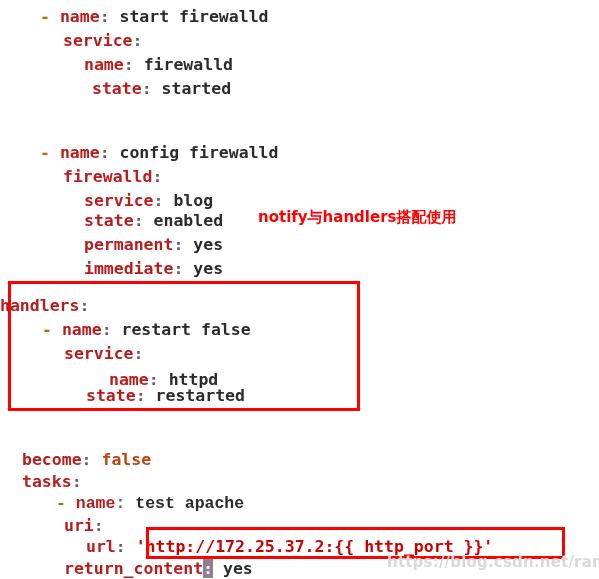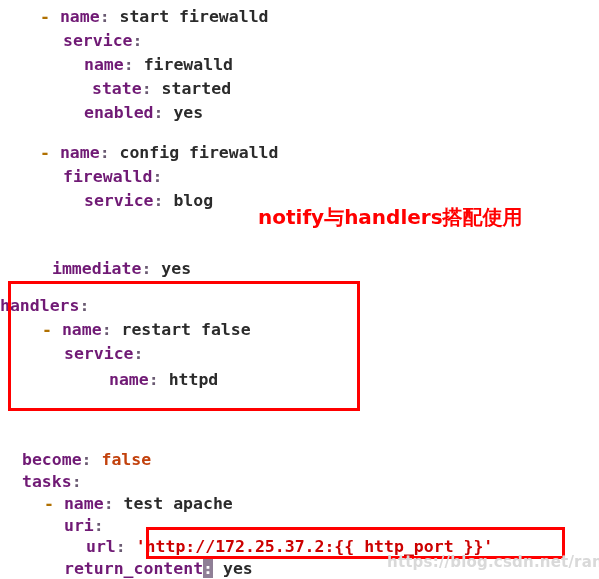--- a/index.html
+++ b/index.html
@@ -28,39 +28,39 @@
     height: 25px;
     line-height: 25px;
     white-space: pre;
     font-size: 16.5px;
     font-weight: bold;
     letter-spacing: 0px;
     font-family: "DejaVu Sans Mono", "Liberation Mono", monospace;
   }
 
   
-  .tok-key      { color: #701a75; }
+  .tok-key      { color: #b91c1c; }
   .tok-punct    { color: #6a5a72; }
   .tok-val      { color: #2b2b2b; }
   .tok-dash     { color: #b07000; }
   .tok-bool     { color: #c2410c; }
   .tok-string   { color: #cc0000; }
   .tok-space    { color: transparent; }
 
   
   .cursor-block {
     background: #8f7f96;
     color: #ffffff;
   }
 
   
   .annotation-note {
     position: absolute;
     color: #ff0000;
-    font-size: 20px;
+    font-size: 15px;
     font-weight: bold;
     line-height: 25px;
     white-space: pre;
     font-family: "DejaVu Sans", "Liberation Sans", sans-serif;
   }
 
   
   .red-box {
     position: absolute;
     border: 3px solid #ff0000;
@@ -82,32 +82,34 @@
 </style>
 </head>
 <body>
 
 <div id="code-surface">
 
 <div class="code-line" style="top: 4px; padding-left: 40px;"><span class="tok-dash">-</span><span class="tok-space"> </span><span class="tok-key">name</span><span class="tok-punct">:</span><span class="tok-space"> </span><span class="tok-val">start firewalld</span></div>
     <div class="code-line" style="top: 28px; padding-left: 63px;"><span class="tok-key">service</span><span class="tok-punct">:</span></div>
     <div class="code-line" style="top: 52px; padding-left: 84px;"><span class="tok-key">name</span><span class="tok-punct">:</span><span class="tok-space"> </span><span class="tok-val">firewalld</span></div>
     <div class="code-line" style="top: 76px; padding-left: 84px; margin-left: 8px;"><span class="tok-key">state</span><span class="tok-punct">:</span><span class="tok-space"> </span><span class="tok-val">started</span></div>
-    <div class="code-line" style="top: 100px; padding-left: 84px;"><span class="tok-key">enabled</span><span class="tok-punct">:</span><span class="tok-space"> </span><span class="tok-val">yes</span></div>
     <div class="code-line" style="top: 140px; padding-left: 40px;"><span class="tok-dash">-</span><span class="tok-space"> </span><span class="tok-key">name</span><span class="tok-punct">:</span><span class="tok-space"> </span><span class="tok-val">config firewalld</span></div>
     <div class="code-line" style="top: 164px; padding-left: 63px;"><span class="tok-key">firewalld</span><span class="tok-punct">:</span></div>
     <div class="code-line" style="top: 188px; padding-left: 84px;"><span class="tok-key">service</span><span class="tok-punct">:</span><span class="tok-space"> </span><span class="tok-val">blog</span></div>
-    <div class="code-line" style="top: 256px; padding-left: 52px;"><span class="tok-key">immediate</span><span class="tok-punct">:</span><span class="tok-space"> </span><span class="tok-val">yes</span></div>
+    <div class="code-line" style="top: 208px; padding-left: 84px;"><span class="tok-key">state</span><span class="tok-punct">:</span><span class="tok-space"> </span><span class="tok-val">enabled</span></div>
+    <div class="code-line" style="top: 232px; padding-left: 84px;"><span class="tok-key">permanent</span><span class="tok-punct">:</span><span class="tok-space"> </span><span class="tok-val">yes</span></div>
+    <div class="code-line" style="top: 256px; padding-left: 84px;"><span class="tok-key">immediate</span><span class="tok-punct">:</span><span class="tok-space"> </span><span class="tok-val">yes</span></div>
     <div class="code-line" style="top: 293px; "><span class="tok-key">handlers</span><span class="tok-punct">:</span></div>
     <div class="code-line" style="top: 317px; padding-left: 42px;"><span class="tok-dash">-</span><span class="tok-space"> </span><span class="tok-key">name</span><span class="tok-punct">:</span><span class="tok-space"> </span><span class="tok-val">restart false</span></div>
     <div class="code-line" style="top: 341px; padding-left: 64px;"><span class="tok-key">service</span><span class="tok-punct">:</span></div>
     <div class="code-line" style="top: 367px; padding-left: 86px; margin-left: 23px;"><span class="tok-key">name</span><span class="tok-punct">:</span><span class="tok-space"> </span><span class="tok-val">httpd</span></div>
+    <div class="code-line" style="top: 383px; padding-left: 86px;"><span class="tok-key">state</span><span class="tok-punct">:</span><span class="tok-space"> </span><span class="tok-val">restarted</span></div>
     <div class="code-line" style="top: 447px; padding-left: 22px;"><span class="tok-key">become</span><span class="tok-punct">:</span><span class="tok-space"> </span><span class="tok-bool">false</span></div>
     <div class="code-line" style="top: 469px; padding-left: 22px;"><span class="tok-key">tasks</span><span class="tok-punct">:</span></div>
-    <div class="code-line" style="top: 491px; padding-left: 44px;"><span class="tok-dash">-</span><span class="tok-space"> </span><span class="tok-key">name</span><span class="tok-punct">:</span><span class="tok-space"> </span><span class="tok-val">test apache</span></div>
+    <div class="code-line" style="top: 491px; padding-left: 56px; font-family: Liberation Mono, monospace;"><span class="tok-dash">-</span><span class="tok-space"> </span><span class="tok-key">name</span><span class="tok-punct">:</span><span class="tok-space"> </span><span class="tok-val">test apache</span></div>
     <div class="code-line" style="top: 513px; padding-left: 64px;"><span class="tok-key">uri</span><span class="tok-punct">:</span></div>
     <div class="code-line" style="top: 534px; padding-left: 86px;"><span class="tok-key">url</span><span class="tok-punct">:</span><span class="tok-space"> </span><span class="tok-string">'http://172.25.37.2:{{ http_port }}'</span></div>
     <div class="code-line" style="top: 556px; padding-left: 64px;"><span class="tok-key">return_content</span><span class="tok-punct cursor-block">:</span><span class="tok-space"> </span><span class="tok-val">yes</span></div>
     <div class="annotation-note" style="left: 258px; top: 205px; color: rgb(255, 0, 0);">notify与handlers搭配使用</div>
     <div class="red-box" style="left: 8px; top: 281px; width: 352px; height: 130px; border-color: rgb(255, 0, 0);"></div>
     <div class="red-box" style="left: 146px; top: 527px; width: 419px; height: 32px; border-color: rgb(255, 0, 0);"></div>
     <div class="watermark" style="left: 387px; top: 553px; color: rgb(217, 217, 217);">https://blog.csdn.net/ranranncc_</div>
   </div>
 
 </body></html>

